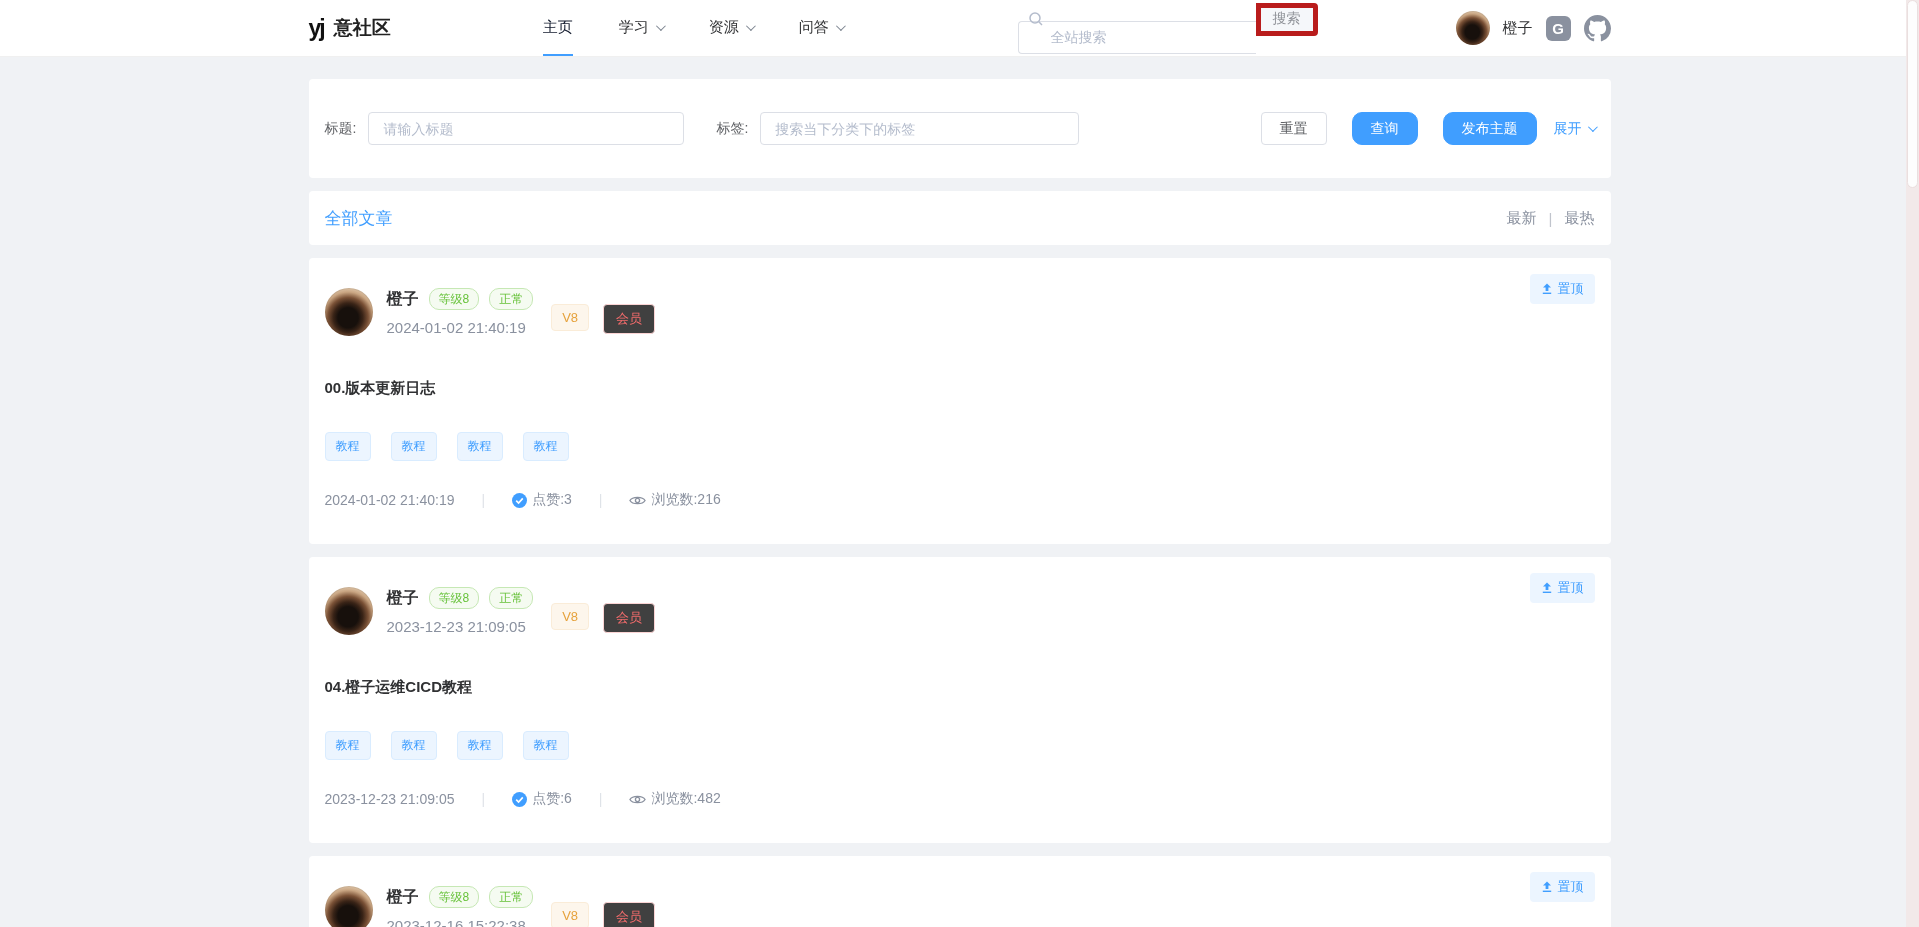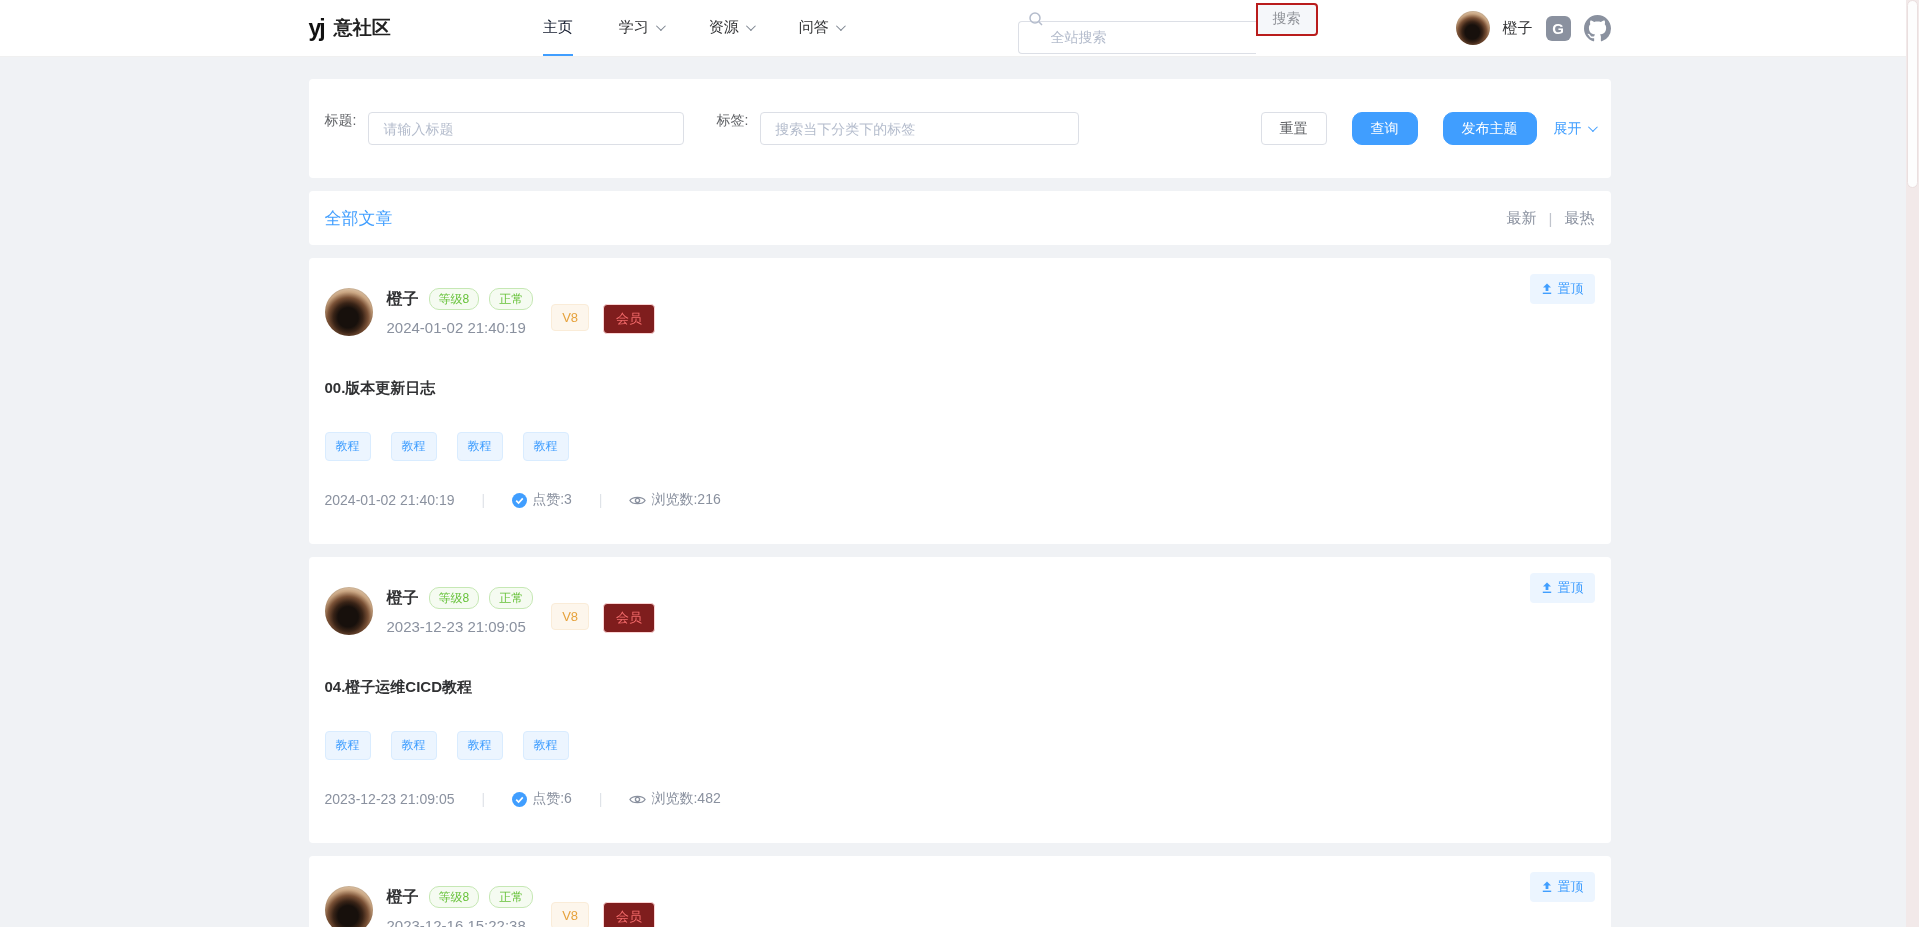--- a/index.html
+++ b/index.html
@@ -22,35 +22,35 @@
   .nav-item { display:flex; align-items:center; gap:7px; font-size:15px; color:#303133; cursor:pointer; height:100%; border-bottom:2px solid transparent; }
   .nav-item.active { color:#0f172a; border-bottom-color:#409eff;align-items:center; }
   .chev { width:7px; height:7px; border-right:1.6px solid #7d8590; border-bottom:1.6px solid #7d8590; transform:rotate(45deg) translateY(-2px); display:inline-block; }
   .chev.blue { border-color:#409eff; }
 
   .searchbox { display:flex; margin-left:auto; }
   .search-input-wrap { position:relative; }
   .search-input { width:238px; height:33px; border:1px solid #dcdfe6; border-right:none; border-radius:4px 0 0 4px; padding:0 10px 0 32px; font-size:14px; color:#606266; outline:none; background:#fff;margin-top:18px; }
   .search-input::placeholder { color:#b4bccc; }
   .search-ico { position:absolute; left:10px; top:8px; }
-  .search-btn { width:62px; height:33px; border:2px solid #b91c1c; border-radius:0 4px 4px 0; background:#f5f7fa; color:#909399; font-size:14px; cursor:pointer; }
+  .search-btn { width:62px; height:33px; border:5px solid #b91c1c; border-radius:0 4px 4px 0; background:#f5f7fa; color:#909399; font-size:14px; cursor:pointer; }
 
   .userarea { display:flex; align-items:center; gap:13px; margin-left:138px; }
   .avatar { width:34px; height:34px; border-radius:50%; background:
       radial-gradient(circle at 48% 62%, #17100c 0 26%, #3a2417 38%, #7a5136 52%, #c9a582 66%, #e3cdb2 80%, #b89f85 100%);
       box-shadow:inset 0 0 0 1px rgba(0,0,0,.08); cursor:pointer; }
   .avatar.lg { width:48px; height:48px; }
   .username { font-size:15px; color:#303133; cursor:pointer; }
   .gitee-ico { width:25px; height:25px; border-radius:6px; background:#8a919f; color:#fff; font-weight:bold; font-size:15px; display:flex; align-items:center; justify-content:center; cursor:pointer; }
   .github-ico { cursor:pointer; display:flex; }
 
   
   .main { padding-top:22px; }
   .card { background:#fff; border-radius:4px; }
-  .filter-card { padding:33px 16px; display:flex; }
+  .filter-card { padding:33px 16px; display:flex; align-items:center; }
   .f-label { font-size:14px; color:#606266; margin-right:12px; }
   .f-label.second { margin-left:32px; }
   .f-input { width:316px; height:33px; border:1px solid #dcdfe6; border-radius:4px; padding:0 14px; font-size:14px; color:#606266; outline:none; }
   .f-input.tag { width:319px; }
   .f-input::placeholder { color:#b4bccc; }
   .f-actions { margin-left:auto; display:flex; align-items:center; }
   .btn { height:33px; padding:0 18px; border-radius:4px; font-size:14px; cursor:pointer; }
   .btn-default { background:#fff; border:1px solid #dcdfe6; color:#606266; }
   .btn-primary { background:#409eff; border:1px solid #409eff; color:#fff; }
   .btn + .btn { margin-left:25px;border-radius:10px; }
@@ -68,21 +68,21 @@
   .pin-btn { position:absolute; top:16px; right:16px; background:#ecf5ff; color:#409eff; border:none; border-radius:4px; font-size:13px; padding:6px 11px; display:flex; align-items:center; gap:5px; cursor:pointer; }
   .post-head { display:flex; align-items:flex-start; }
   .head-col { margin-left:14px; }
   .name-row { display:flex; align-items:center; gap:10px; }
   .author { font-size:16px; font-weight:bold; color:#303133; cursor:pointer; }
   .pill { font-size:12px; line-height:1; padding:4px 9px; border-radius:10px; }
   .pill-green { background:#f5fbf1; border:1px solid #c6e8b4; color:#67c23a; }
   .ptime { margin-top:9px; font-size:15px; color:#8a919f; }
   .side-badges { display:flex; align-items:flex-start; gap:14px; margin-left:18px; align-self:center; margin-top:14px; }
   .tag-v { font-size:13px; padding:5px 10px; border-radius:4px; background:#fdf6ec; border:1px solid #faecd8; color:#e6a23c; }
-  .tag-m { font-size:13px; padding:5px 12px; border-radius:4px; background:#7f1d1d; border:1px solid #fbd4d4; color:#f56c6c; }
+  .tag-m { font-size:13px; padding:5px 12px; border-radius:4px; background:#404040; border:1px solid #fbd4d4; color:#f56c6c; }
   .post-title { margin-top:43px; font-size:15px; color:#303133; cursor:pointer; }
   .tags-row { margin-top:34px; display:flex; gap:20px; }
   .tag-chip { font-size:12px; padding:5px 10px; border-radius:4px; background:#ecf5ff; border:1px solid #d9ecff; color:#409eff; cursor:pointer; }
   .post-footer { margin-top:30px; display:flex; align-items:center; font-size:14px; color:#8a919f; }
   .foot-div { color:#dfe3e8; margin:0 27px; }
   .foot-item { display:flex; align-items:center; gap:5px; }
 
   
   .scrollbar-track { position:fixed; top:0; right:0; width:13px; height:927px; background:#f2e9e9; }
   .scrollbar-thumb { position:absolute; top:0; left:1px; width:11px; height:188px; background:#fdfdfd; border:1px solid #eadfdf; border-radius:7px; cursor:grab; }

